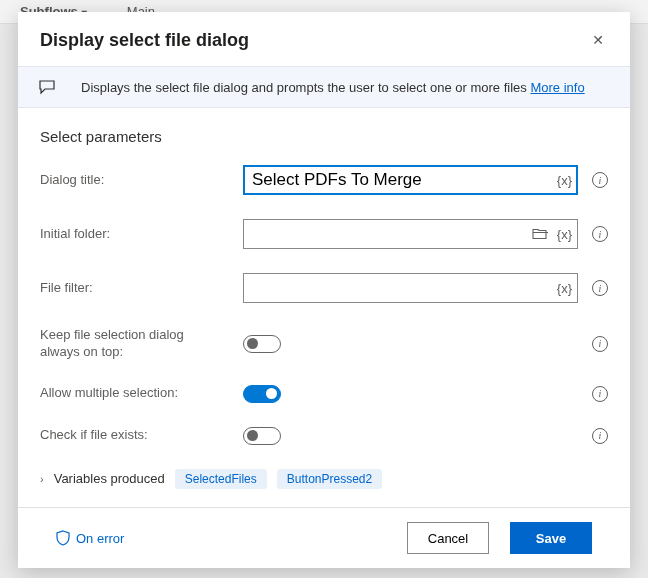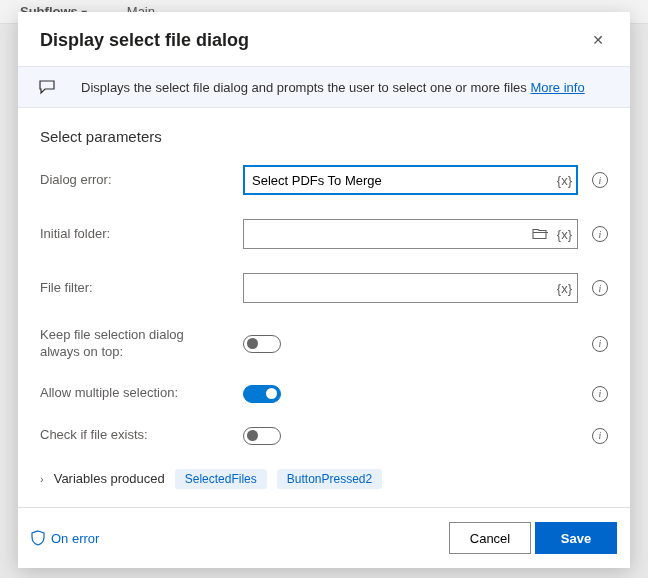--- a/index.html
+++ b/index.html
@@ -98,21 +98,21 @@
   }
   .field {
     width: 100%;
     position: relative;
   }
   .field input[type=text] {
     width: 100%;
     height: 30px;
     border: 1px solid #8a8886;
     padding: 4px 54px 4px 8px;
-    font-size: 13px;
+    font-size: 17px;
     font-family: inherit;
     outline: none;
   }
   .field.focused input[type=text] {
     border: 1px solid #0078d4;
     box-shadow: inset 0 0 0 1px #0078d4;
   }
   .field .var-icon {
     position: absolute;
     right: 6px;
@@ -195,24 +195,24 @@
   .pill {
     background: #e8f1fa;
     color: #0066cc;
     padding: 3px 10px;
     border-radius: 3px;
     font-size: 12px;
     cursor: pointer;
   }
   .footer {
     border-top: 1px solid #e1dfdd;
-    padding: 14px 13px;
-    display: flex;
-    align-items: center;
-    gap: 4px;
+    padding: 14px 38px;
+    display: flex;
+    align-items: center;
+    gap: 21px;
   }
   .on-error {
     display: flex;
     align-items: center;
     gap: 6px;
     color: #0066cc;
     font-size: 13px;
     cursor: pointer;
   }
   .footer .spacer { flex: 1; }
@@ -260,21 +260,21 @@
     <span>
       <span>Displays the select file dialog and prompts the user to select one or more files</span>
       <a class="more-link">More info</a>
     </span>
   </div>
 
   <div class="body">
     <div class="section-title">Select parameters</div>
 
     <div class="row">
-      <div class="label">Dialog error:</div>
+      <div class="label">Dialog title:</div>
       <div class="control">
         <div class="field focused">
           <input type="text" value="Select PDFs To Merge" style="">
           <span class="var-icon">{x}</span>
         </div>
       </div>
       <span class="info-icon">i</span>
     </div>
 
     <div class="row">

